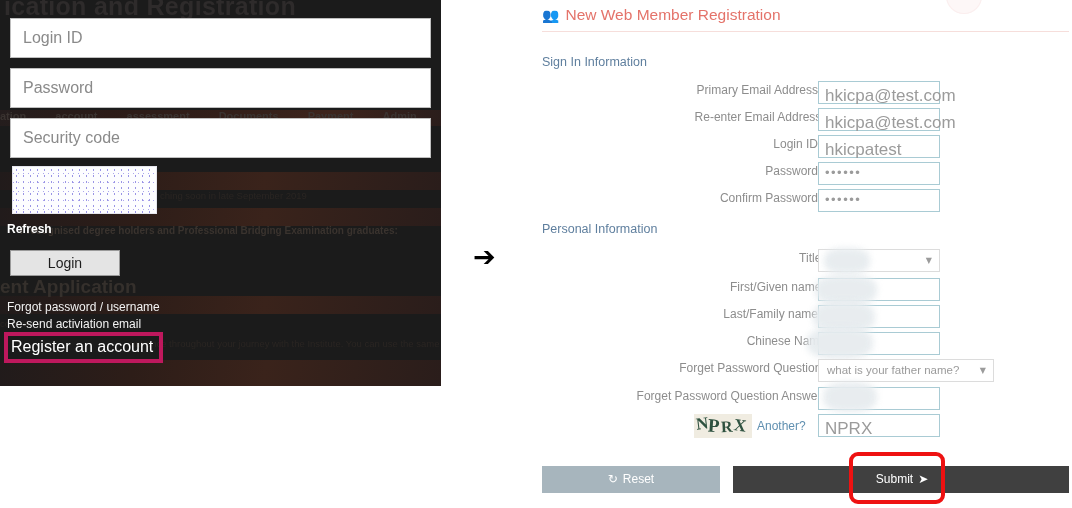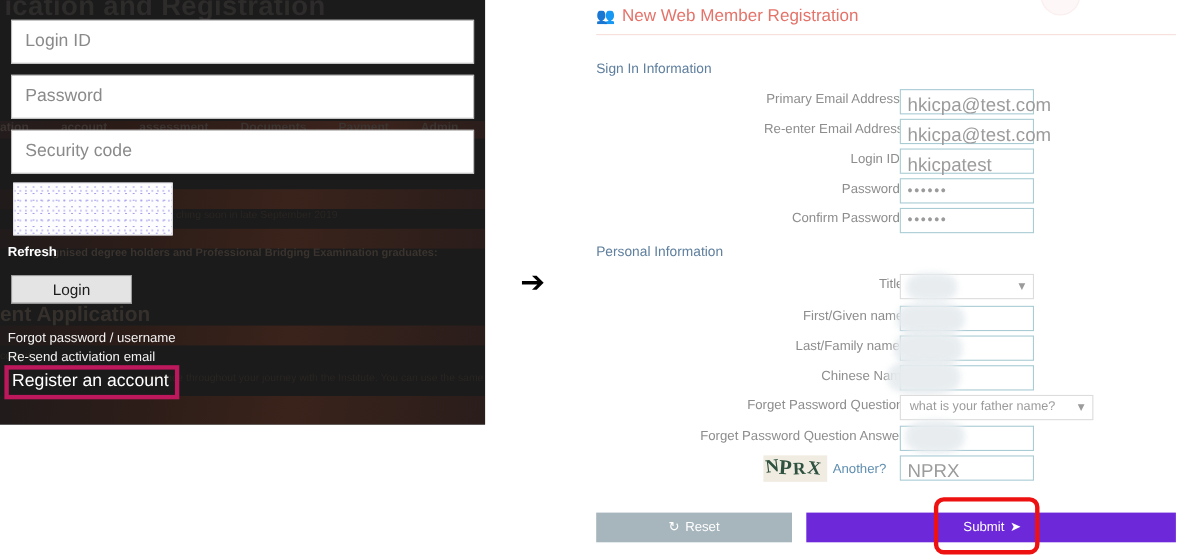--- a/index.html
+++ b/index.html
@@ -174,21 +174,21 @@
   }
 
   #reset-button{
     position:absolute;left:11px;top:11px;width:178px;height:27px;
     background:#a7b5bd;text-align:center;line-height:27px;
     font-size:12px;color:#ffffff;
   }
   #reset-button .ri{font-family:"DejaVu Sans", sans-serif;margin-right:5px;}
   #submit-bar{
     position:absolute;left:202px;top:11px;width:336px;height:27px;
-    background:#6d28d9;
+    background:#404040;
   }
   #submit-button{
     position:absolute;left:114px;top:0;width:110px;height:27px;
     text-align:center;line-height:27px;font-size:12px;color:#ffffff;
   }
   #submit-button .ai{font-family:"DejaVu Sans", sans-serif;margin-left:5px;}
   #submit-highlight{
     position:absolute;left:849px;top:452px;width:96px;height:52px;
     border:4px solid #ee1111;border-radius:9px;box-sizing:border-box;
   }

